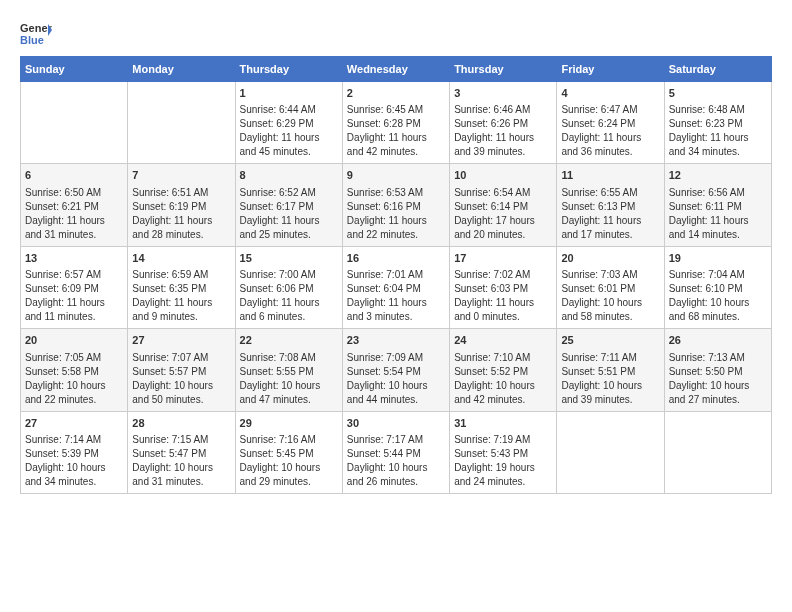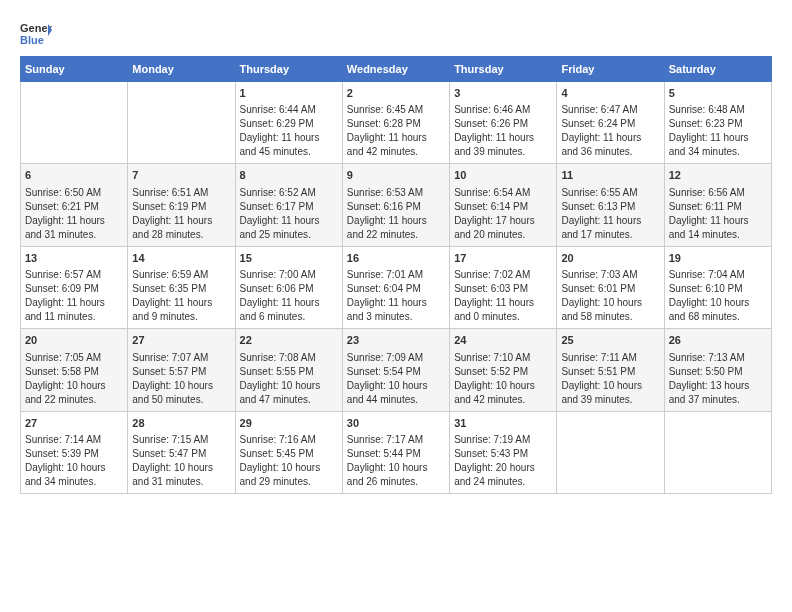--- a/index.html
+++ b/index.html
@@ -263,21 +263,21 @@
         <td>
           <span class="day-number">25</span>
           <div>Sunrise: 7:11 AM</div>
           <div>Sunset: 5:51 PM</div>
           <div>Daylight: 10 hours and 39 minutes.</div>
         </td>
         <td>
           <span class="day-number">26</span>
           <div>Sunrise: 7:13 AM</div>
           <div>Sunset: 5:50 PM</div>
-          <div>Daylight: 13 hours and 37 minutes.</div>
+          <div>Daylight: 10 hours and 27 minutes.</div>
         </td>
       </tr>
       <tr>
         <td>
           <span class="day-number">27</span>
           <div>Sunrise: 7:14 AM</div>
           <div>Sunset: 5:39 PM</div>
           <div>Daylight: 10 hours and 34 minutes.</div>
         </td>
         <td>
@@ -295,19 +295,19 @@
         <td>
           <span class="day-number">30</span>
           <div>Sunrise: 7:17 AM</div>
           <div>Sunset: 5:44 PM</div>
           <div>Daylight: 10 hours and 26 minutes.</div>
         </td>
         <td>
           <span class="day-number">31</span>
           <div>Sunrise: 7:19 AM</div>
           <div>Sunset: 5:43 PM</div>
-          <div>Daylight: 20 hours and 24 minutes.</div>
+          <div>Daylight: 19 hours and 24 minutes.</div>
         </td>
         <td class="empty-cell"></td>
         <td class="empty-cell"></td>
       </tr>
     </tbody>
 </table>
 
 </body></html>

